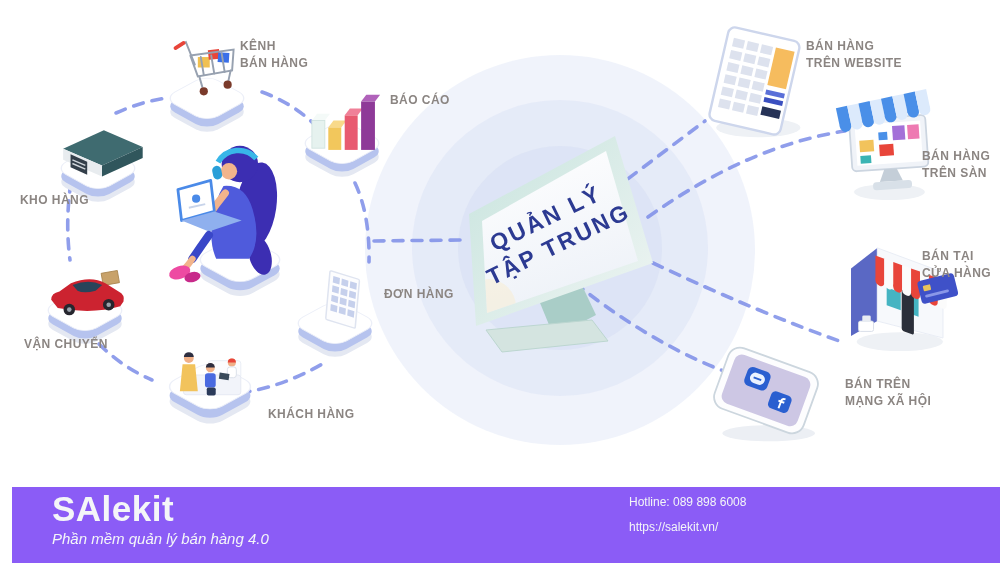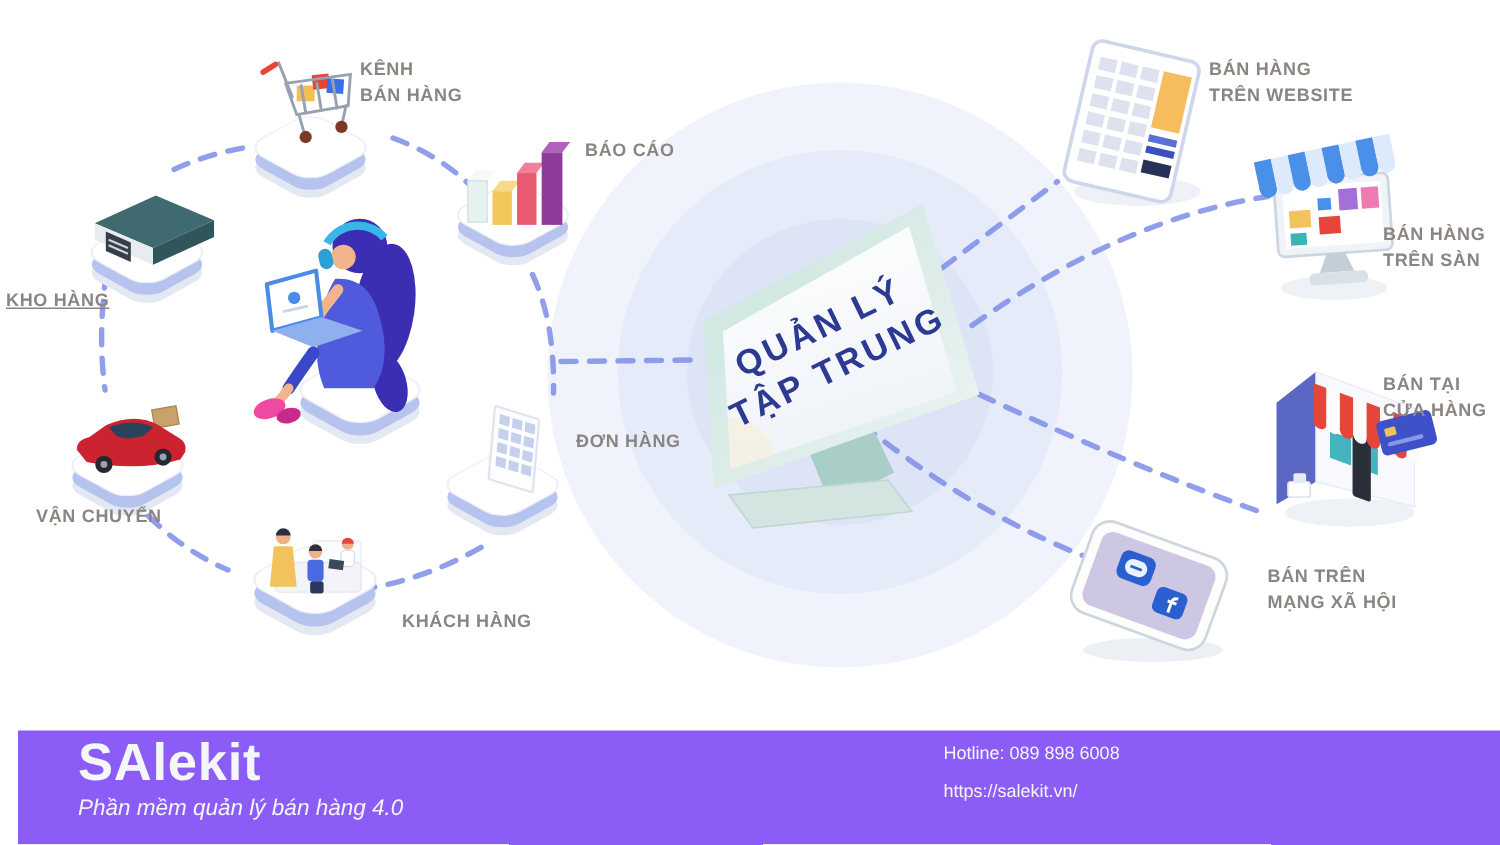--- a/index.html
+++ b/index.html
@@ -363,21 +363,21 @@
             <rect x="82" y="49" width="24" height="20" rx="5" fill="#2A5FD0"></rect>
             <path d="M95 66 L95 58 L92 58 M95 58 L99 58 M95 58 Q95 54 99 54" stroke="#FFFFFF" stroke-width="2.2" fill="none"></path>
           </g>
         </g>
       </svg>
     </div>
 
     <div class="label" style="left:240px;top:38px;">KÊNH
 BÁN HÀNG</div>
     <div class="label" style="left:390px;top:92px;">BÁO CÁO</div>
-    <div class="label" style="left:4px;top:192px;text-decoration:underline;">KHO HÀNG</div>
+    <div class="label" style="left:20px;top:192px;">KHO HÀNG</div>
     <div class="label" style="left:24px;top:336px;">VẬN CHUYỂN</div>
     <div class="label" style="left:224px;top:406px;padding-left:44px;">KHÁCH HÀNG</div>
     <div class="label" style="left:384px;top:286px;">ĐƠN HÀNG</div>
     <div class="label" style="left:806px;top:38px;">BÁN HÀNG
 TRÊN WEBSITE</div>
     <div class="label" style="left:922px;top:148px;">BÁN HÀNG
 TRÊN SÀN</div>
     <div class="label" style="left:845px;top:376px;">BÁN TRÊN
 MẠNG XÃ HỘI</div>
     <div class="label" style="left:922px;top:248px;">BÁN TẠI

